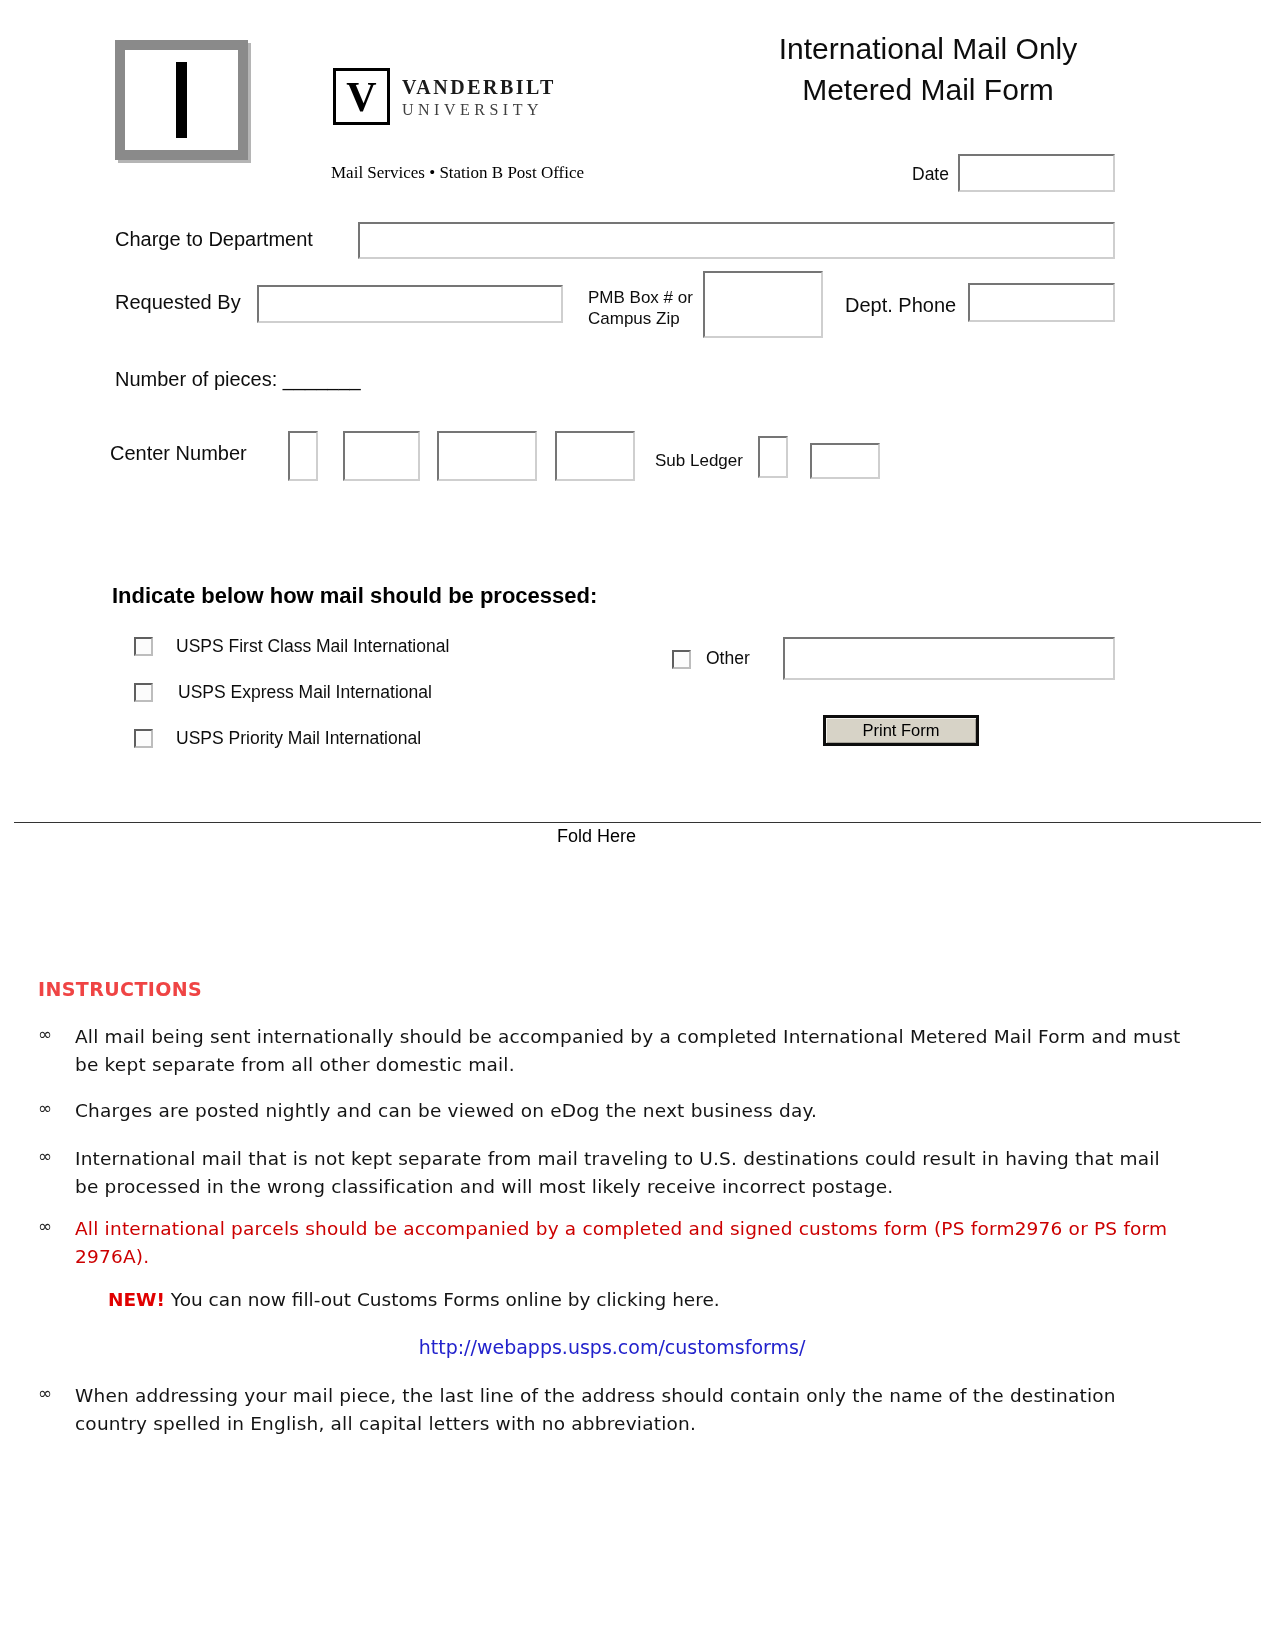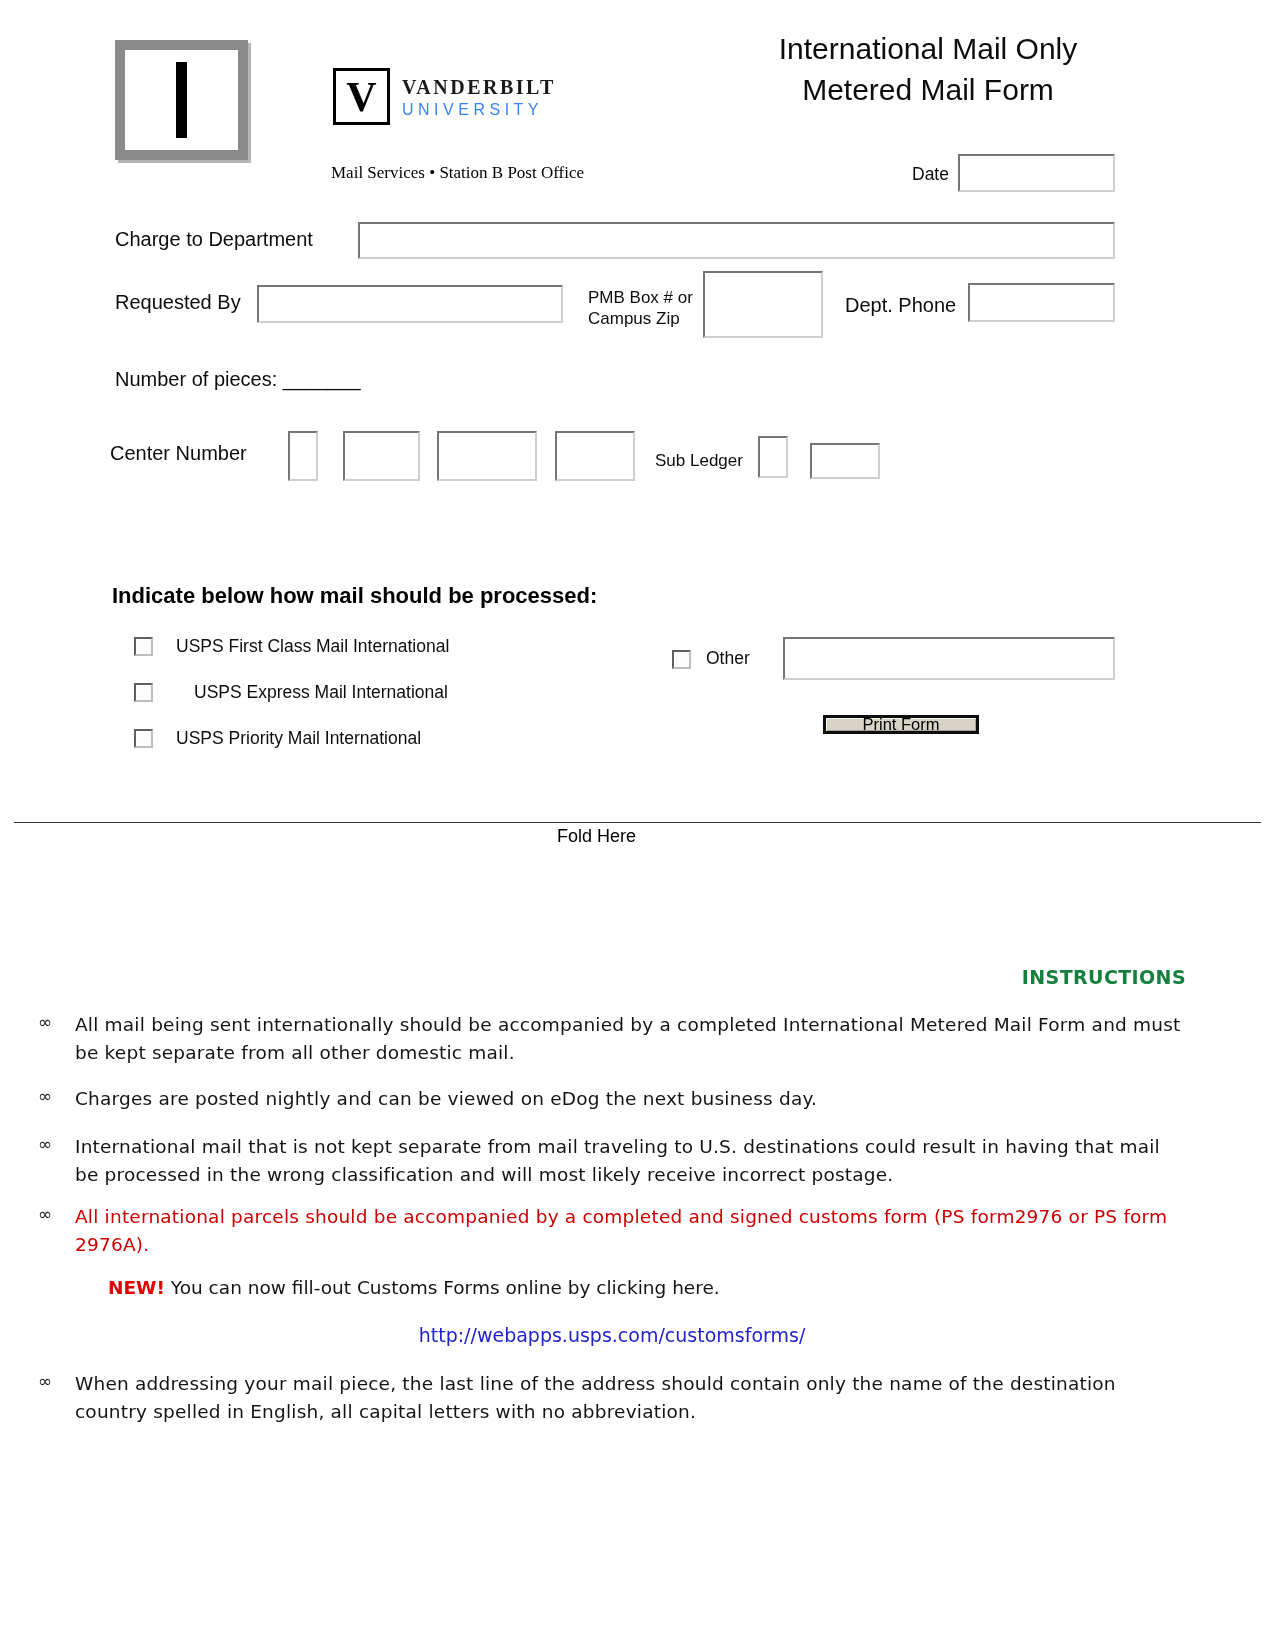--- a/index.html
+++ b/index.html
@@ -11,50 +11,50 @@
   .letter-logo{left:115px;top:40px;width:113px;height:100px;background:#fff;
     border:10px solid #8a8a8a;box-shadow:3px 3px 0 #b5b5b5;display:flex;align-items:center;justify-content:center;}
   .letter-bar{width:11px;height:76px;background:#000;}
 
   
   .vbox{left:333px;top:68px;width:51px;height:51px;border:3px solid #000;display:flex;
         align-items:center;justify-content:center;background:#fff;}
   .vbox span{font-family:"Liberation Serif",serif;font-weight:bold;font-size:42px;line-height:1;color:#000;}
   .vu-name{left:402px;top:76px;font-family:"Liberation Serif",serif;font-weight:bold;
            font-size:20px;letter-spacing:2.5px;color:#1a1a1a;}
-  .vu-sub{left:402px;top:101px;font-family:Liberation Sans, sans-serif;
-          font-size:16px;letter-spacing:4.5px;color:#3b82f6;}
+  .vu-sub{left:402px;top:101px;font-family:Liberation Serif, serif;
+          font-size:16px;letter-spacing:4.5px;color:#404040;}
   .dept-line{left:331px;top:163px;font-family:"Liberation Serif",serif;font-size:17px;color:#000;}
 
   
   .title{left:752px;top:28px;width:352px;text-align:center;font-size:30px;line-height:41px;color:#0d0d0d;}
 
   
   .field{position:absolute;background:#fff;border:2px solid;border-color:#757575 #cfcfcf #cfcfcf #757575;box-sizing:border-box;}
   .lab{position:absolute;font-size:20px;color:#0d0d0d;}
   .lab-sm{position:absolute;font-size:17px;color:#0d0d0d;line-height:21px;}
 
   
   .checkbox{position:absolute;width:15px;height:15px;background:#fcfcfc;border:2px solid;
             border-color:#5f5f5f #bdbdbd #bdbdbd #5f5f5f;}
   .opt-label{position:absolute;font-size:17.5px;color:#0d0d0d;}
   .process-heading{left:112px;top:583px;font-size:22px;font-weight:bold;color:#000;}
 
   
-  .print-btn{left:823px;top:715px;width:156px;height:19px;background:#d7d3c7;border:3px solid #0d0d0d;
+  .print-btn{left:823px;top:715px;width:156px;height:31px;background:#d7d3c7;border:3px solid #0d0d0d;
     box-sizing:border-box;display:flex;align-items:center;justify-content:center;font-size:16.5px;color:#000;
     box-shadow:inset 1px 1px 0 #f5f4ef, inset -1px -1px 0 #a8a49a;cursor:pointer;}
 
   
   .fold-line{left:14px;top:822px;width:1247px;height:0;border-top:1.6px solid #333;}
   .fold-label{left:557px;top:826px;font-size:18px;color:#000;}
 
   
   .instructions{left:38px;top:966px;width:1148px;font-family:"DejaVu Sans",sans-serif;color:#141414;}
-  .instr-heading{font-size:19px;font-weight:bold;letter-spacing:0.4px;margin:0 0 23px 0;color:#15803d;text-align:right;}
+  .instr-heading{font-size:19px;font-weight:bold;letter-spacing:0.4px;margin:12px 0 23px 0;color:#ef4444;}
   .bullet-row{display:flex;margin:0 0 18px 0;}
   .bullet-glyph{width:37px;flex:none;font-size:17px;color:#222;padding-top:1px;}
   .bullet-text{flex:1;font-size:18.5px;line-height:28px;letter-spacing:0.2px;}
   .red-text{font-weight:normal;}
   .new-line{margin:0 0 19px 70px;font-size:18.5px;line-height:28px;}
   .new-badge{font-weight:bold;}
   .link-line{text-align:center;margin:0 0 21px 0;font-size:19px;line-height:28px;}
   .link{cursor:pointer;}
 </style>
 </head>
@@ -104,21 +104,21 @@
   <div class="lab" style="left:655px;top:451px;font-size:17px;">Sub Ledger</div>
   <div class="field" style="left:758px;top:436px;width:30px;height:42px;"></div>
   <div class="field" style="left:810px;top:443px;width:70px;height:36px;"></div>
 
   <div class="abs process-heading">Indicate below how mail should be processed:</div>
 
   <div class="checkbox" style="left:134px;top:637px;"></div>
   <div class="opt-label" style="left:176px;top:636px;">USPS First Class Mail International</div>
 
   <div class="checkbox" style="left:134px;top:683px;"></div>
-  <div class="opt-label" style="left:194px;top:682px;">USPS Express Mail International</div>
+  <div class="opt-label" style="left:178px;top:682px;">USPS Express Mail International</div>
 
   <div class="checkbox" style="left:134px;top:729px;"></div>
   <div class="opt-label" style="left:176px;top:728px;">USPS Priority Mail International</div>
 
   <div class="checkbox" style="left:672px;top:650px;"></div>
   <div class="opt-label" style="left:706px;top:648px;">Other</div>
   <div class="field" style="left:783px;top:637px;width:332px;height:43px;"></div>
 
   <div class="abs print-btn">Print Form</div>
 

